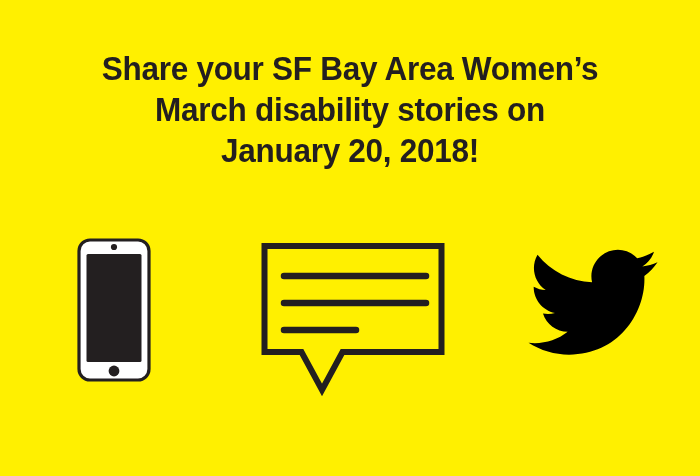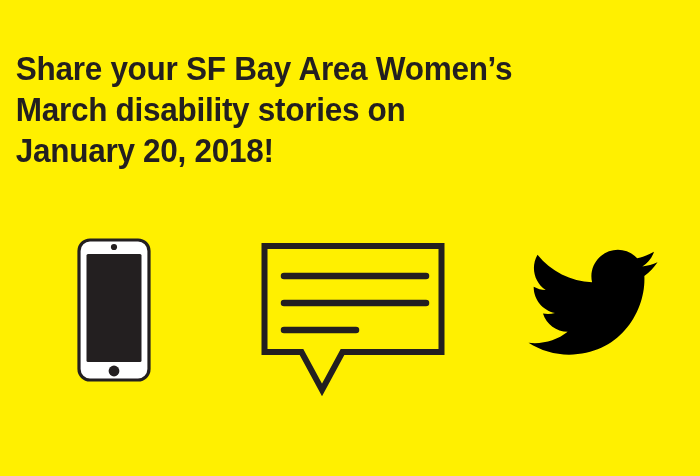--- a/index.html
+++ b/index.html
@@ -21,21 +21,21 @@
     background: #FFF000;
     overflow: hidden;
   }
 
   
   #headline {
     position: absolute;
     left: 0;
     top: 48px;
     width: 700px;
-    text-align: left;
+    text-align: center;
     color: #231F20;
     font-family: "Liberation Sans", sans-serif;
     font-weight: bold;
     font-size: 33px;
     line-height: 41px;
     letter-spacing: -0.3px;
     -webkit-font-smoothing: antialiased;
   }
   #headline .hl-line {
     display: block;

